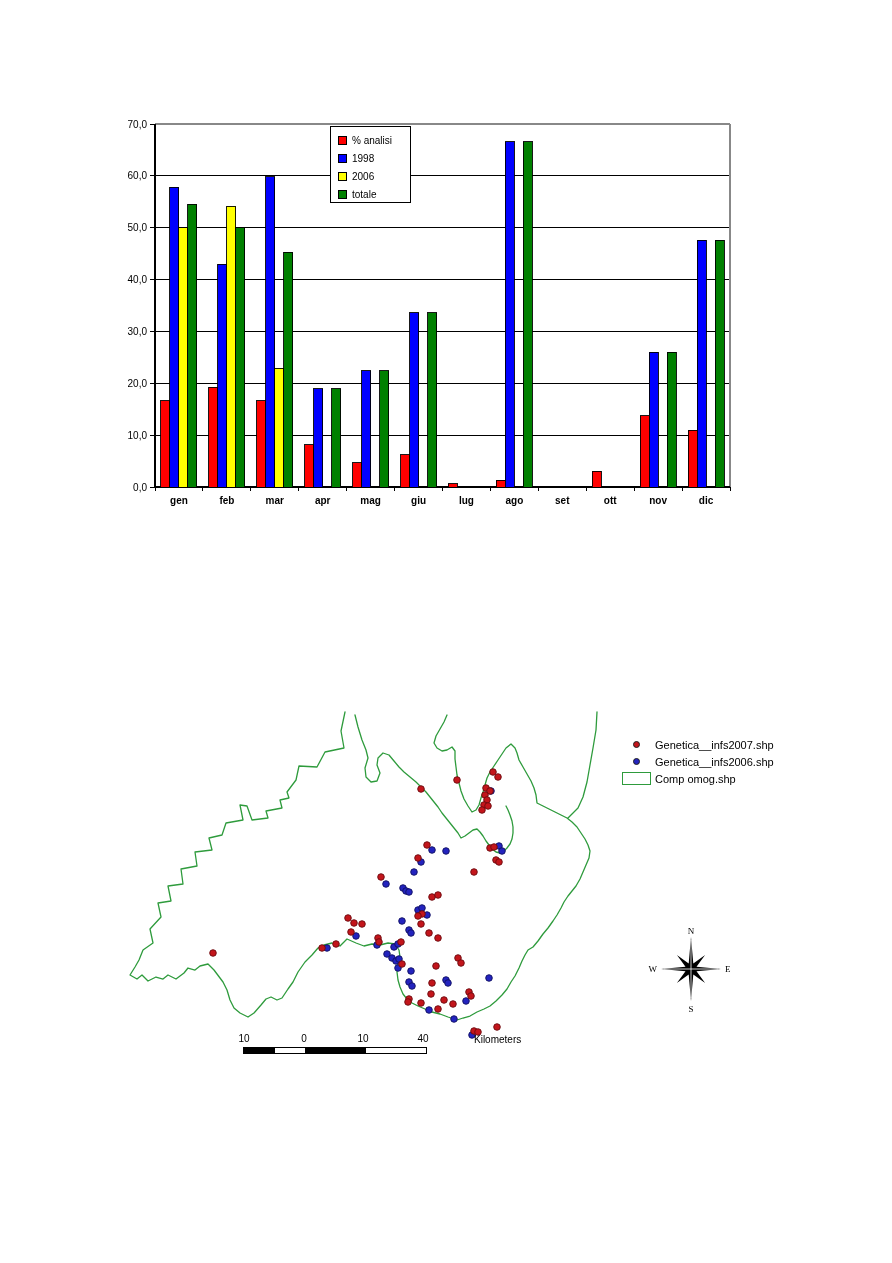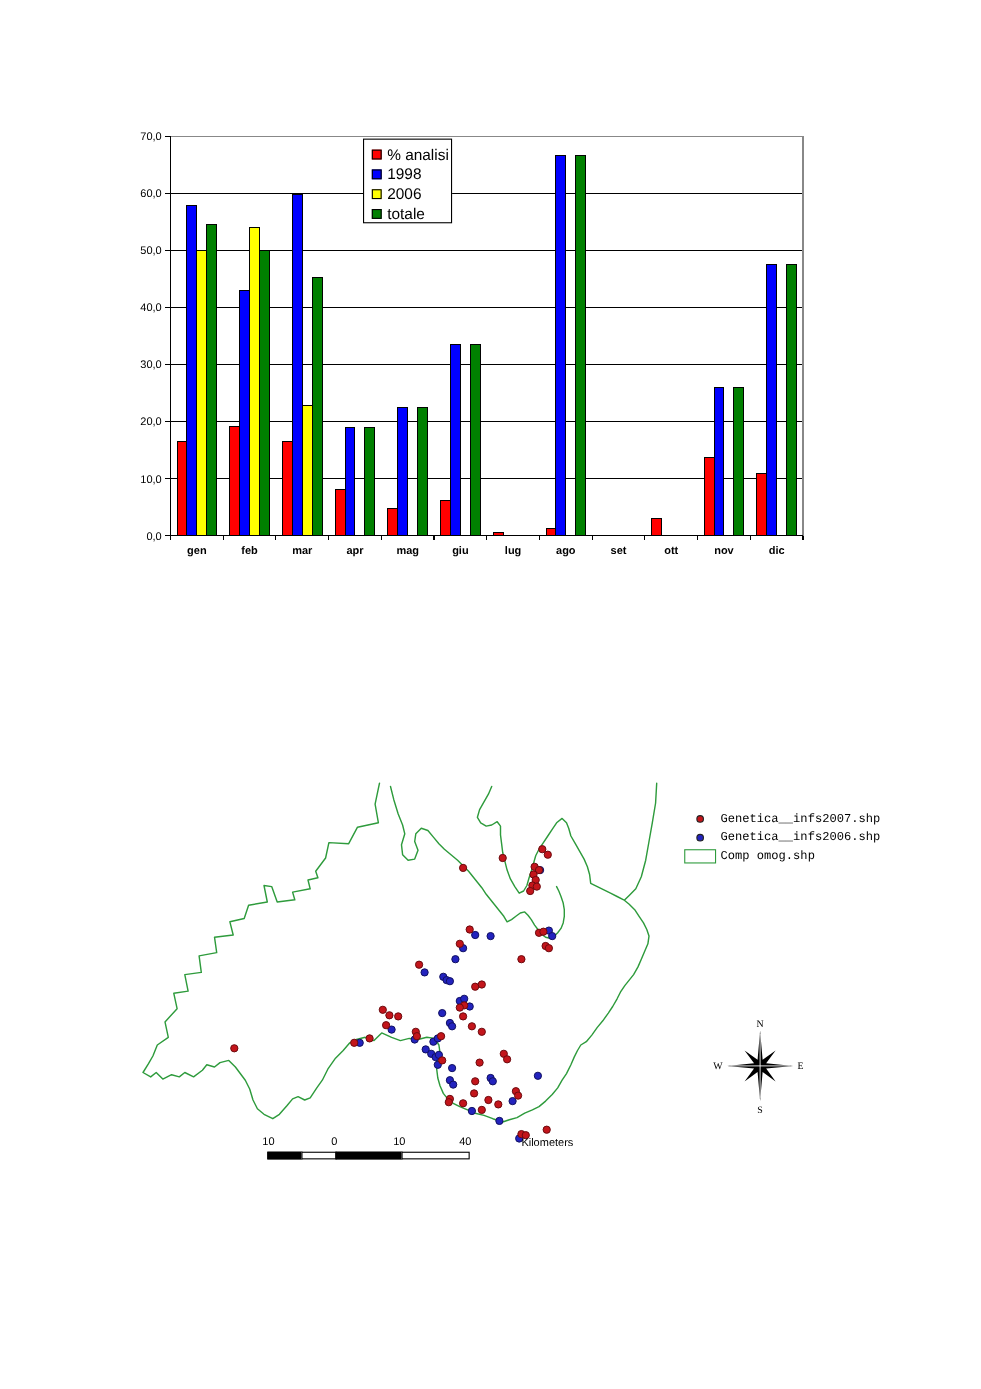--- a/index.html
+++ b/index.html
@@ -4,27 +4,27 @@
 <style>
   html,body{margin:0;padding:0;background:#fff;}
   #page{position:relative;width:892px;height:1263px;background:#fff;overflow:hidden;
         font-family:"Liberation Sans", sans-serif;color:#000;}
   
   #chart-svg{position:absolute;left:125px;top:115px;width:620px;height:400px;}
   #chart-legend{position:absolute;left:330px;top:126px;width:81px;height:77px;
       background:#fff;border:1px solid #000;box-sizing:border-box;padding-top:4px;}
   .cl-row{display:flex;align-items:center;height:18px;padding-left:7px;}
   .cl-sw{width:9px;height:9px;border:1px solid #000;box-sizing:border-box;margin-right:5px;flex:0 0 auto;}
-  .cl-lb{font-size:14px;line-height:11px;white-space:nowrap;}
+  .cl-lb{font-size:10px;line-height:11px;white-space:nowrap;}
   
   #map-title{position:absolute;left:108px;top:650px;width:784px;text-align:center;
       font-size:23px;line-height:35px;color:#111;}
   #map-svg{position:absolute;left:125px;top:705px;width:525px;height:360px;}
   #map-legend{position:absolute;left:617px;top:736px;width:200px;}
-  .ml-row{display:flex;align-items:center;height:17px;font-family:Liberation Mono, monospace;}
+  .ml-row{display:flex;align-items:center;height:17px;}
   .ml-swcell{width:38px;display:flex;justify-content:center;flex:0 0 auto;}
   .ml-dot{width:7px;height:7px;border-radius:50%;border:1px solid #222;box-sizing:border-box;}
   .ml-rect{width:29px;height:13px;background:#fff;border:1px solid #2e9b3c;box-sizing:border-box;}
   .ml-lb{font-size:11px;white-space:nowrap;}
   
   #scalebar{position:absolute;left:244px;top:1033px;width:250px;height:24px;font-size:10px;}
   .sb-num{position:absolute;top:0;transform:translateX(-50%);}
   #sb-unit{position:absolute;top:1px;left:184px;padding-left:46px;}
   #sb-bar{position:absolute;top:14px;left:0;display:flex;}
   .sb-seg{height:5px;border:1px solid #000;box-sizing:content-box;margin-left:-1px;}

